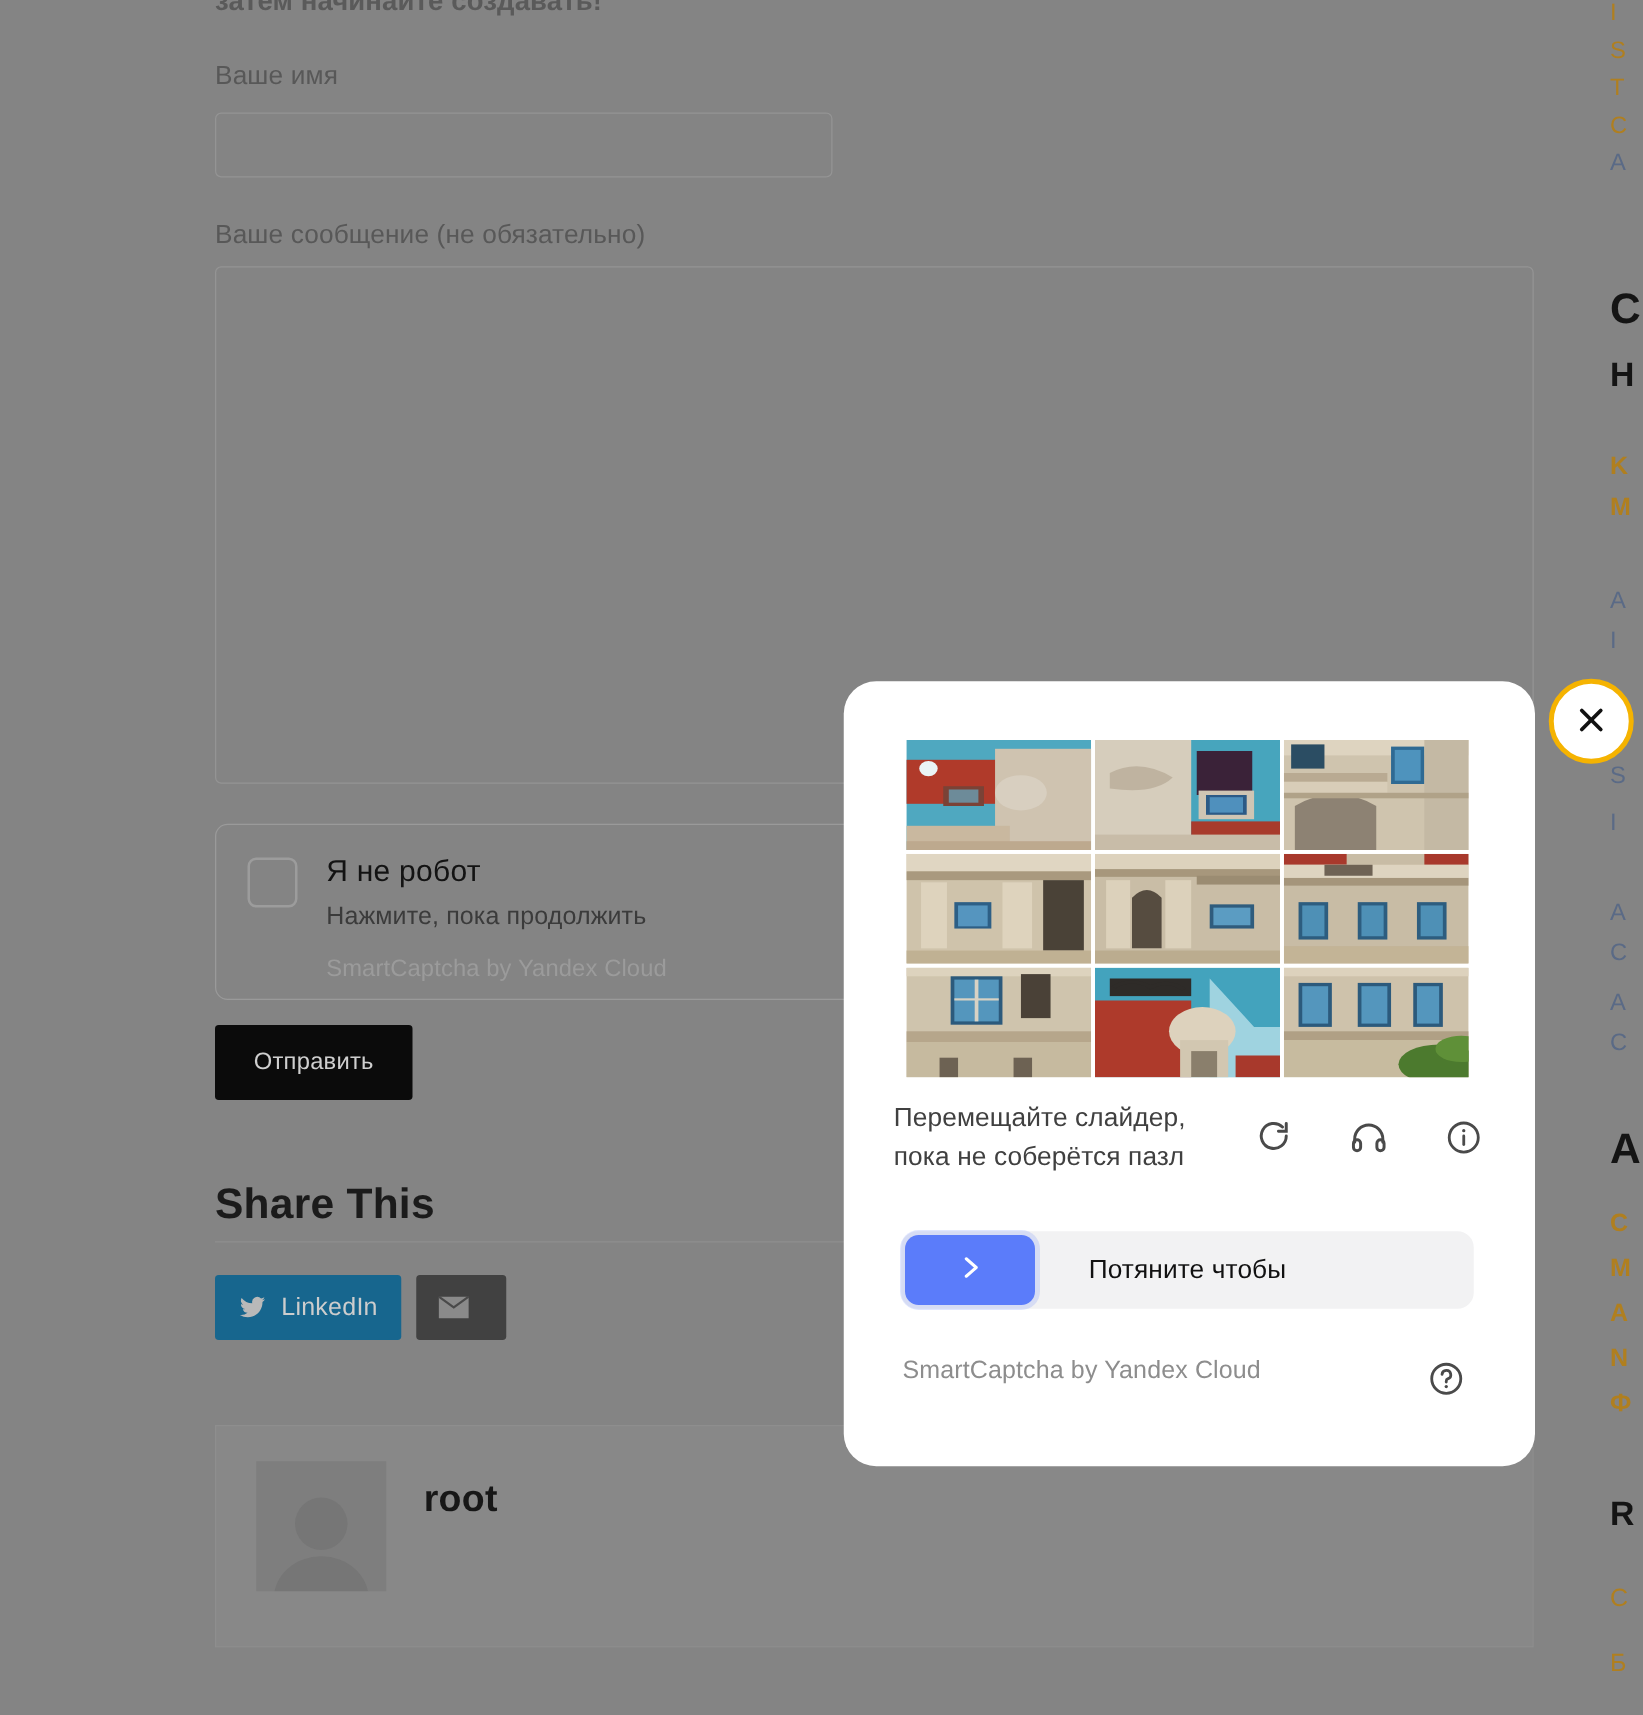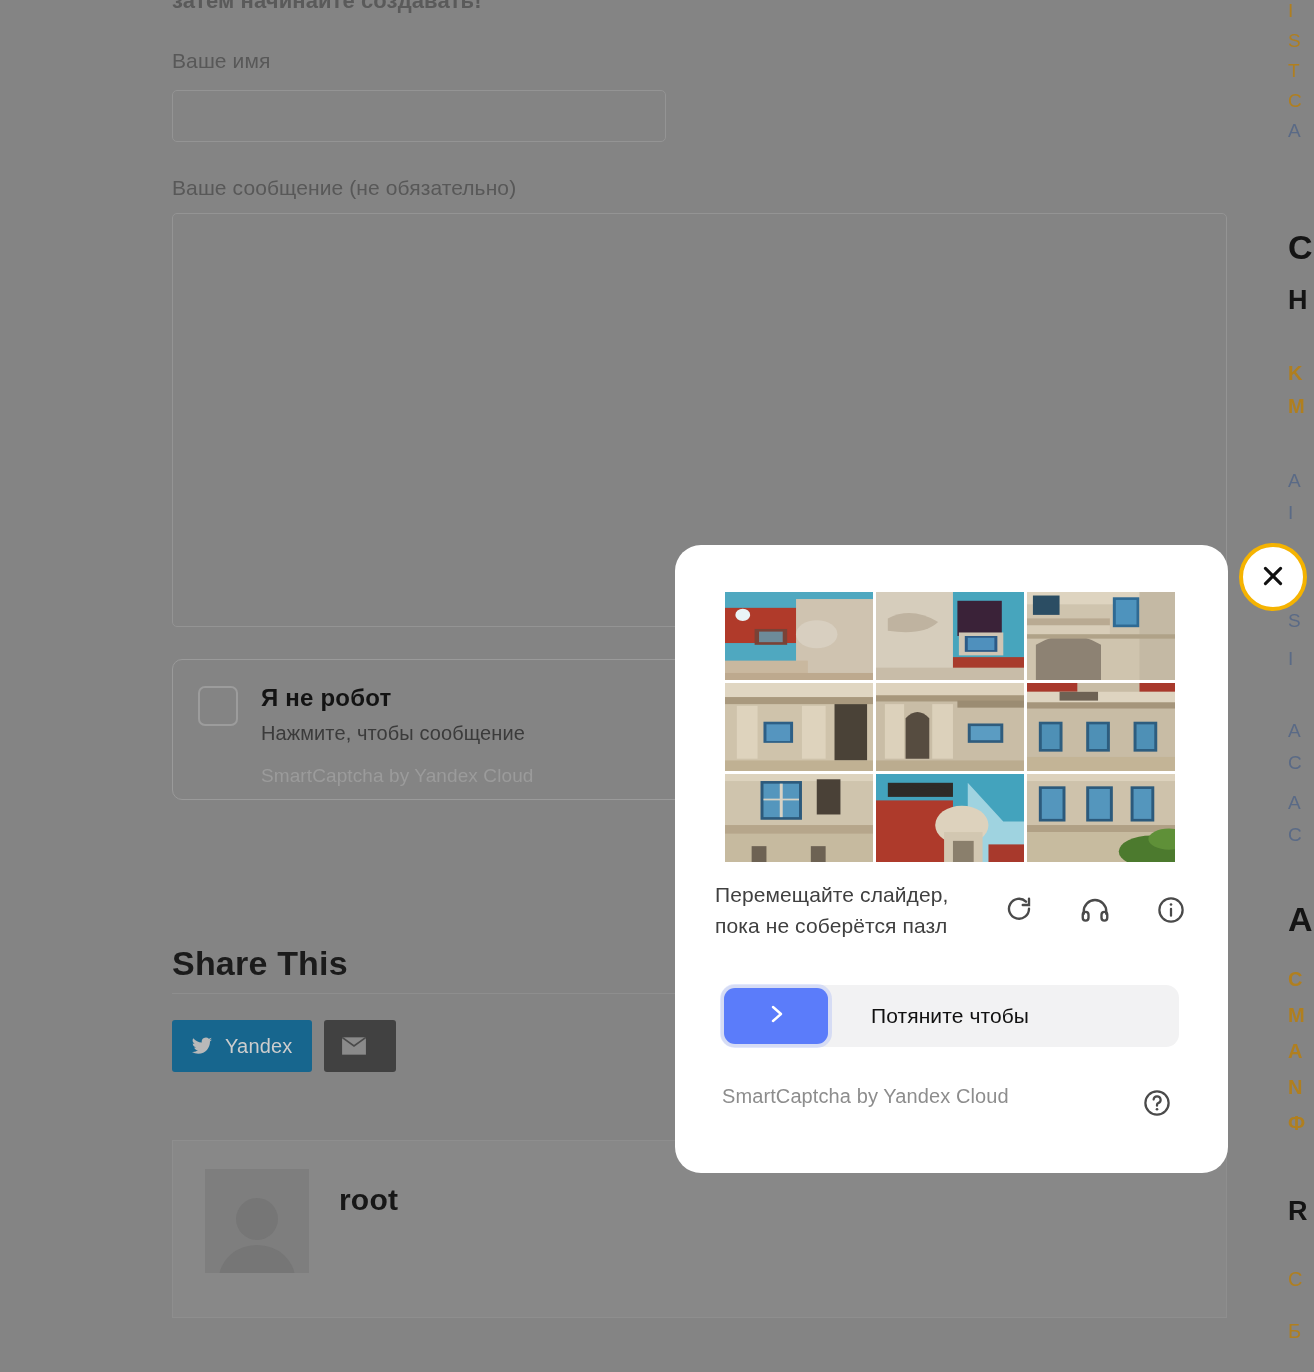--- a/index.html
+++ b/index.html
@@ -59,21 +59,21 @@
   }
   .cb-checkbox {
     position: absolute; left: 25px; top: 26px;
     width: 40px; height: 40px;
     border: 2px solid #9c9c9c;
     border-radius: 7px;
     background: transparent;
   }
   .cb-title {
     position: absolute; left: 88px; top: 24px;
-    font-size: 24px; font-weight: 700; color: #131313;
+    font-size: 24px; font-weight: 400; color: #131313;
     letter-spacing: .2px;
   }
   .cb-sub {
     position: absolute; left: 88px; top: 62px;
     font-size: 20px; color: #3b3b3b; letter-spacing: .1px;
   }
   .cb-brand {
     position: absolute; left: 88px; top: 105px;
     font-size: 19px; color: #9b9b9b; letter-spacing: .1px;
   }
@@ -242,36 +242,37 @@
 
   <div class="field-label label-name">Ваше имя</div>
   <input class="text-input" type="text" placeholder="" style="">
 
   <div class="field-label label-msg">Ваше сообщение (не обязательно)</div>
   <textarea class="textarea-input" placeholder="" style=""></textarea>
 
   <div class="captcha-box">
     <div class="cb-checkbox"></div>
     <div class="cb-title">Я не робот</div>
-    <div class="cb-sub">Нажмите, чтобы сообщение</div>
+    <div class="cb-sub">Нажмите, пока продолжить</div>
     <div class="cb-brand">SmartCaptcha by Yandex Cloud</div>
   </div>
 
+  <button class="submit-btn">Отправить</button>
 
   <div class="share-title">Share This</div>
   <div class="share-rule"></div>
 
   <div class="share-row">
     <button class="share-btn sb-twitter">
       <span class="si">
         <svg width="22" height="22" viewBox="0 0 24 24" fill="#b9b9b9">
           <path d="M23 4.9a9 9 0 0 1-2.6.7 4.5 4.5 0 0 0 2-2.5 9 9 0 0 1-2.9 1.1 4.5 4.5 0 0 0-7.7 4.1A12.8 12.8 0 0 1 2.5 3.6a4.5 4.5 0 0 0 1.4 6 4.4 4.4 0 0 1-2-.6 4.5 4.5 0 0 0 3.6 4.4 4.5 4.5 0 0 1-2 .1 4.5 4.5 0 0 0 4.2 3.1A9 9 0 0 1 1 18.5a12.7 12.7 0 0 0 6.9 2c8.3 0 12.8-6.9 12.8-12.8v-.6A9 9 0 0 0 23 4.9z"></path>
         </svg>
       </span>
-      <span>Yandex</span>
+      <span>LinkedIn</span>
     </button>
 
 
 
     <button class="share-btn sb-email">
       <span class="si">
         <svg width="26" height="20" viewBox="0 0 24 18" fill="#9e9e9e">
           <path d="M1 1h22v16H1z" fill="#8a8a8a"></path>
           <path d="M1 1l11 8L23 1" fill="none" stroke="#4a4a4a" stroke-width="1.6"></path>
         </svg>

